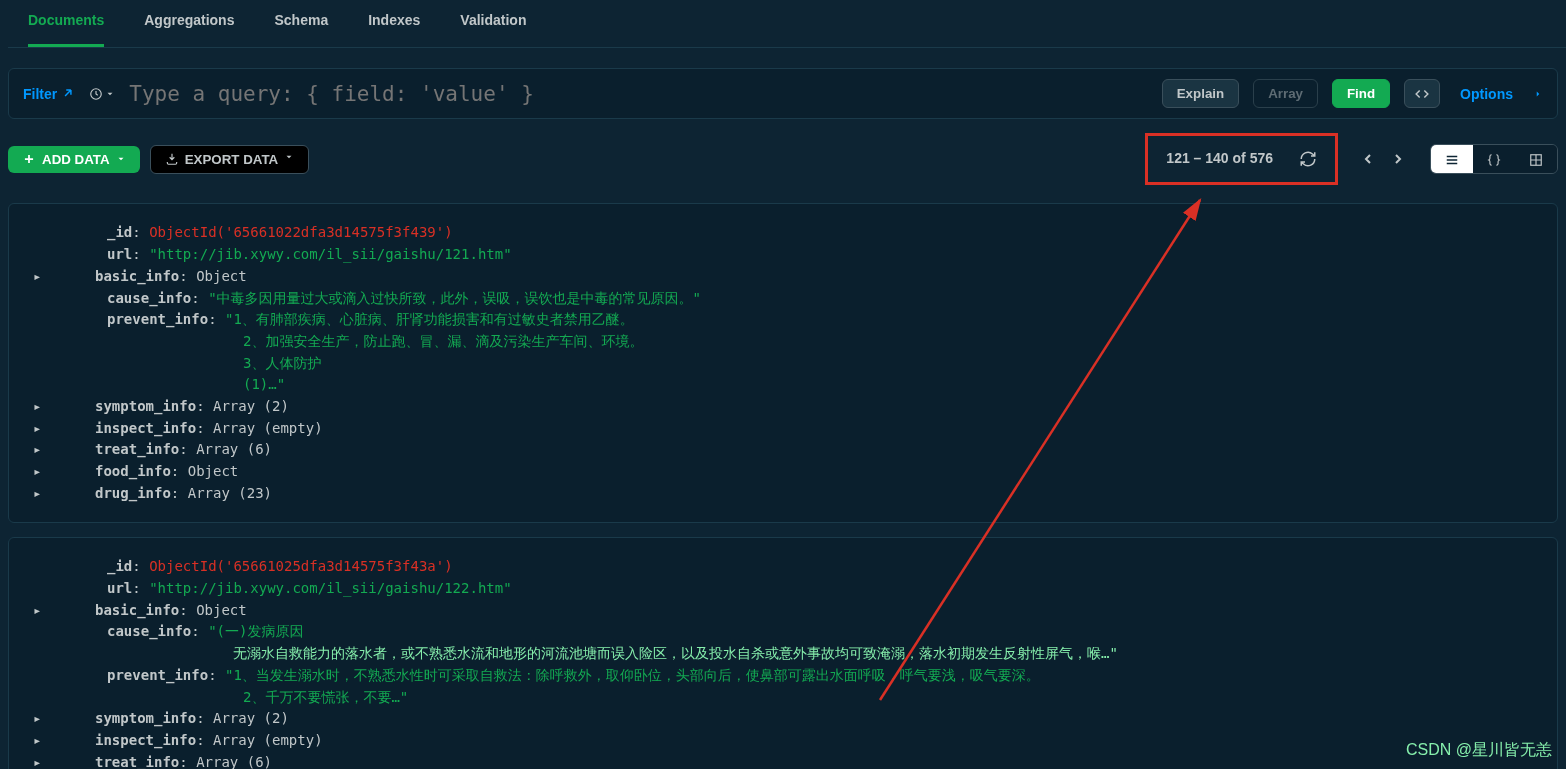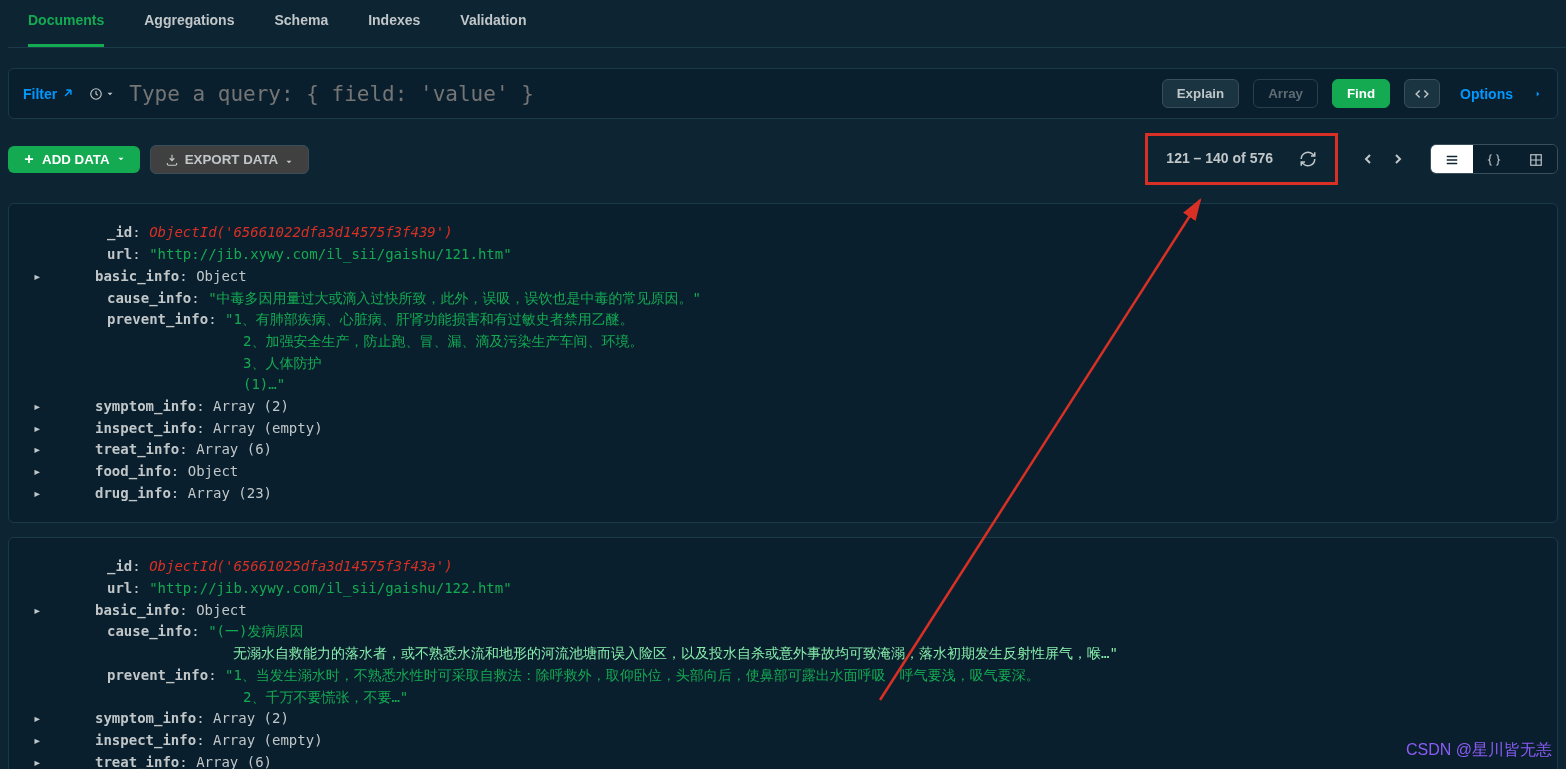--- a/index.html
+++ b/index.html
@@ -26,45 +26,45 @@
 .query-input { flex: 1; background: transparent; border: none; color: #5e6c74; font-family: inherit; font-size: 21px; outline:none;}
 .btn { padding: 6px 14px; border-radius: 6px; font-weight: 700; font-family: Arial, sans-serif; cursor: pointer; border:1px solid #3a4f5b; }
 .btn-explain { background: #1a3442; color: #c1c7c9; }
 .btn-reset { background: transparent; color: #5e6c74; border:1px solid #2a3f4b;}
 .btn-find { background: #13aa52; color: #fff; border:1px solid #13aa52;}
 .btn-code { background: #1a3442; color: #c1c7c9; padding:6px 10px;}
 .options-link { color: #0098ff; font-weight: 600; font-family: Arial, sans-serif; margin-left:6px; display:flex; align-items:center; gap:20px;}
 
 .toolbar { display: flex; align-items: center; gap: 10px; padding: 14px 8px; }
 .btn-add { background: #13aa52; color: #fff; border:none; display:flex; align-items:center; gap:6px;}
-.btn-export { background: #404040; color: #c1c7c9; display:flex; align-items:flex-end; gap:6px;}
+.btn-export { background: #000000; color: #c1c7c9; display:flex; align-items:flex-start; gap:6px;}
 .spacer { flex: 1; }
 .page-box { border: 3px solid #d93025; padding: 14px 18px; display:flex; align-items:flex-start; gap:26px; font-family: Arial, sans-serif; font-weight:600;}
 .nav-arrows { display:flex; gap:14px; margin-left:12px;}
 .view-toggle { display:flex; margin-left:14px; border:1px solid #3a4f5b; border-radius:6px; overflow:hidden;}
 .view-btn { padding:6px 14px; background:#0a1f2d; color:#c1c7c9; cursor:pointer;}
 .view-btn.active { background:#fff; color:#0d2433;}
 
 .doc-card {
   margin: 4px 8px 14px; background: #0a1f2d; border: 1px solid #1a3a4a;
   border-radius: 6px; padding: 18px 24px; line-height: 1.55;
 }
 .row { display: flex; align-items: flex-start; white-space: pre; }
 .caret { width: 12px; color:#c1c7c9; cursor:pointer; user-select:none;}
 .indent { width: 62px; }
 .key { color: #c1c7c9; font-weight: 700; }
 .colon { color:#c1c7c9; }
-.objid-fn { color: #d93025; font-style: italic; }
+.objid-fn { color: #d93025; }
 .str { color: #13aa52; }
 .type { color: #c1c7c9; }
 .ml-block { padding-left: 210px; color:#13aa52; }
 .ml-block2 { padding-left: 200px; color:#86efac; }
 
 .arrow-annotation { position:absolute; pointer-events:none; }
-.watermark { position:absolute; right:14px; bottom:8px; color:#8b5cf6; font-family: Arial, sans-serif; font-size:16px;}
+.watermark { position:absolute; right:14px; bottom:8px; color:#86efac; font-family: Arial, sans-serif; font-size:16px;}
 
 svg.i { width:14px; height:14px; vertical-align:middle;}
 </style>
 </head>
 <body>
 
 <div class="tabs">
   <div class="tab active">Documents</div>
   <div class="tab">Aggregations</div>
   <div class="tab">Schema</div>

